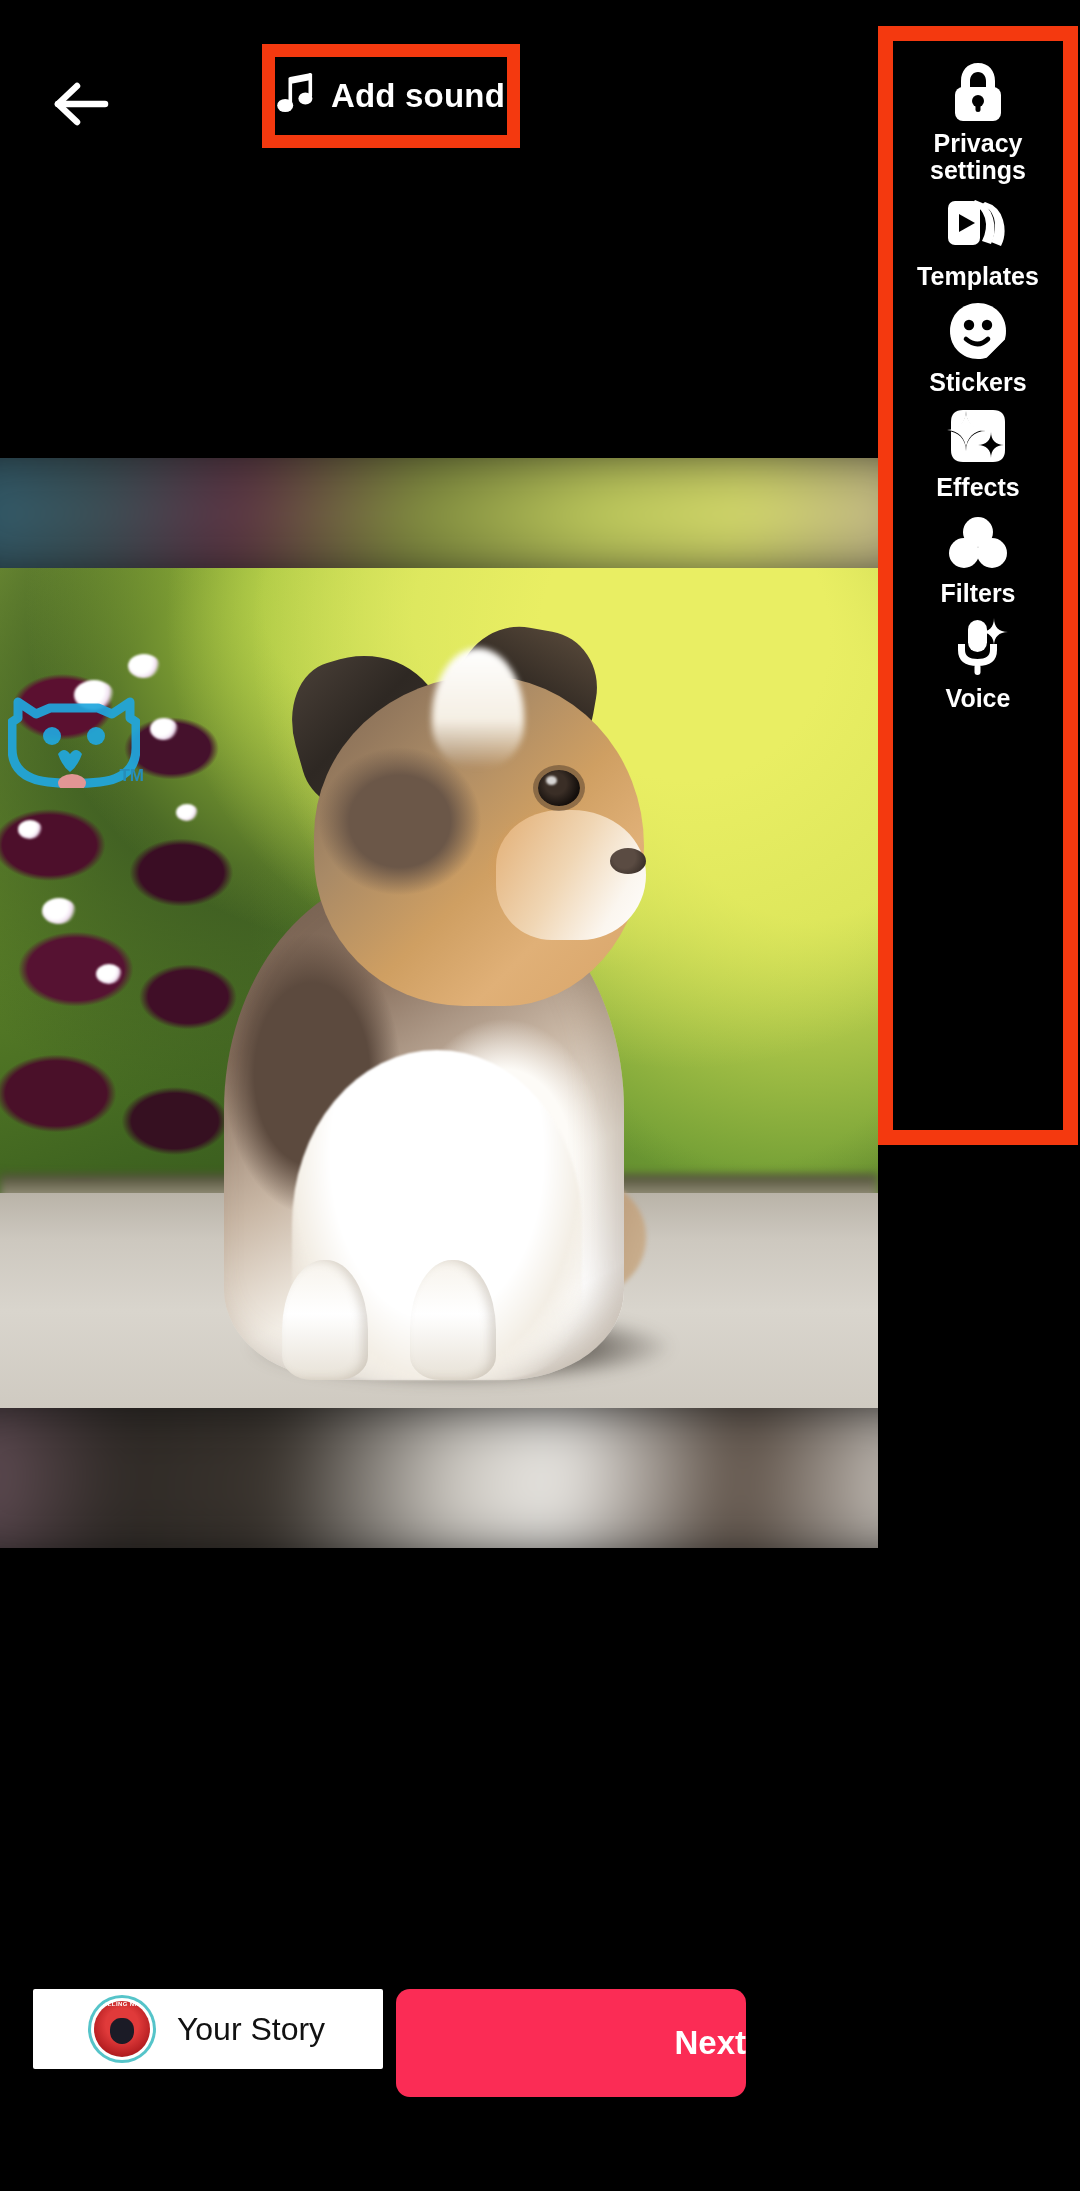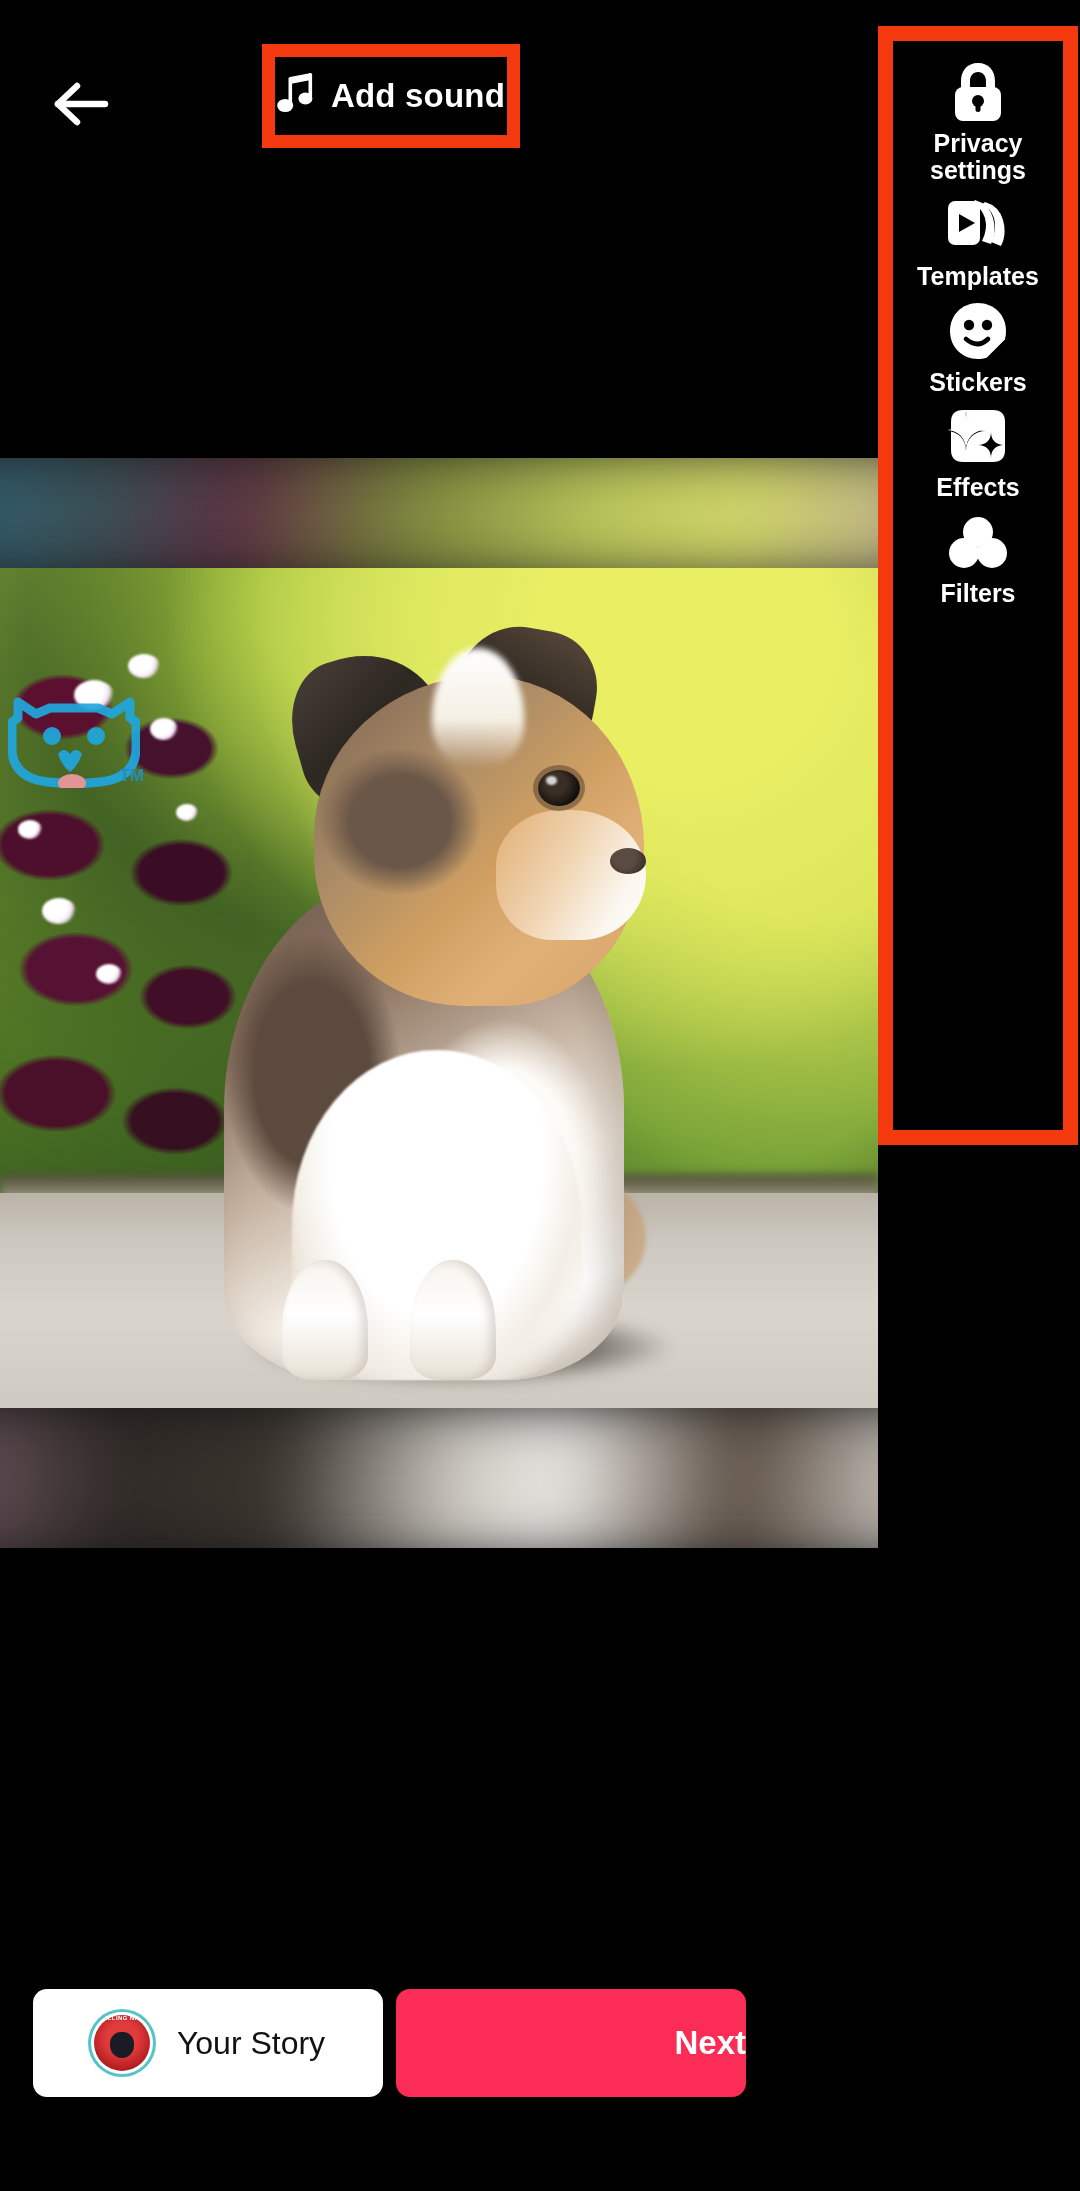--- a/index.html
+++ b/index.html
@@ -238,22 +238,22 @@
   }
   .tool.two .lbl { line-height:1.08; }
 
   
   #bottombar {
     position:absolute; left:0; bottom:0; width:1080px; height:240px;
     background:#000;
   }
   #story-button {
     position:absolute; left:33px; top:38px;
-    width:350px; height:108px;
-    background:#fff; border-radius:14px;
+    width:350px; height:80px;
+    background:#fff; border-radius:2px;
     display:flex; align-items:center; justify-content:center;
     gap:24px; cursor:pointer;
   }
   #story-avatar {
     width:62px; height:62px; border-radius:50%;
     background:#fff;
     box-shadow:0 0 0 3px #55c4c9;
     position:relative; overflow:hidden;
     flex:0 0 auto;
   }
@@ -441,20 +441,34 @@
               <circle cx="31" cy="18" r="15"></circle>
               <circle cx="17" cy="39" r="15"></circle>
               <circle cx="45" cy="39" r="15"></circle>
             </g>
           </svg>
         </span>
         <span class="lbl">Filters</span>
       </div>
 
 
+      <div class="tool">
+        <span class="ico">
+          <svg width="62" height="62" viewBox="0 0 62 62">
+            <g fill="#ffffff">
+              <rect x="21" y="4" width="19" height="32" rx="9.5"></rect>
+              <path d="M11 28 L11 34 Q11 50 30.5 50 Q50 50 50 34 L50 28 L43 28 L43 34 Q43 43 30.5 43 Q18 43 18 34 L18 28 Z"></path>
+              <rect x="27.5" y="48" width="6" height="11" rx="3"></rect>
+              <path d="M47 2 C47 11 42 16 33 16 C42 16 47 21 47 30 C47 21 52 16 61 16 C52 16 47 11 47 2 Z"></path>
+            </g>
+            <path d="M47 2 C47 11 42 16 33 16 C42 16 47 21 47 30" fill="none" stroke="#000" stroke-width="3" opacity="0"></path>
+          </svg>
+        </span>
+        <span class="lbl">Voice</span>
+      </div>
 
     </div>
   </div>
 
   <div id="bottombar">
 
     <div id="story-button">
       <span id="story-avatar">
         <span class="disc"></span>
         <span class="ring-text">TROLLING NINJA</span>

